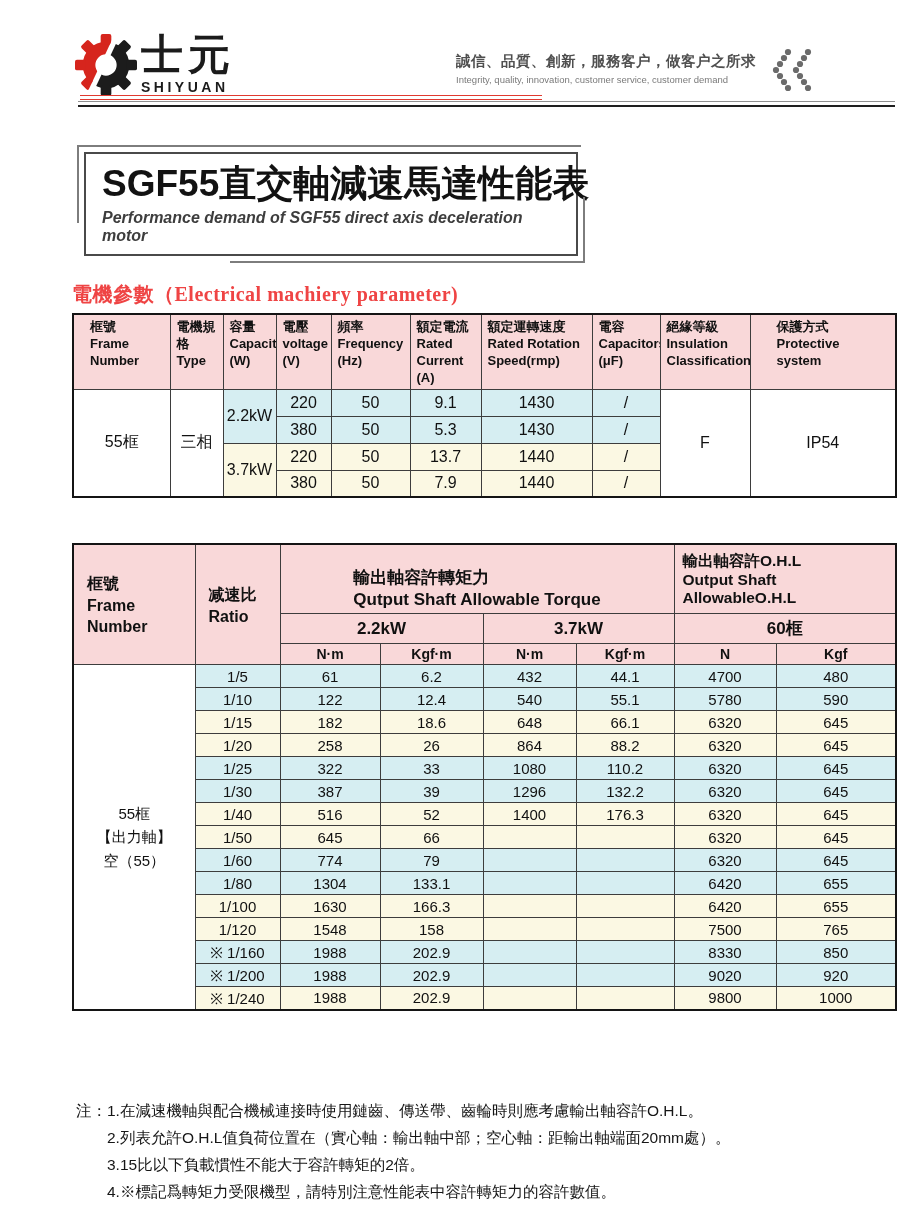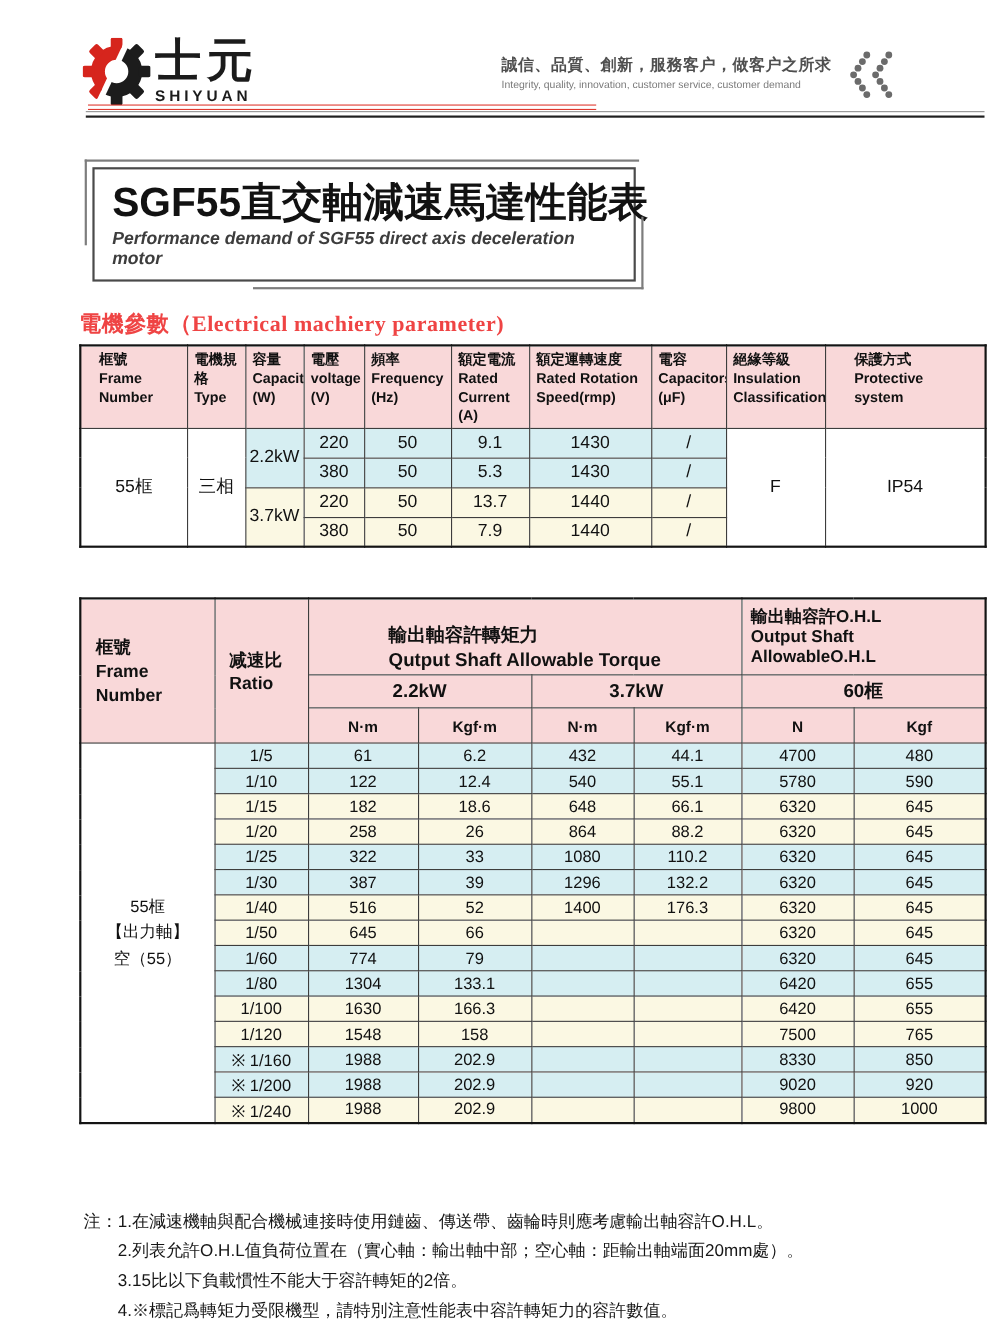--- a/index.html
+++ b/index.html
@@ -1,21 +1,21 @@
 <!DOCTYPE html>
 <html><head>
 <meta charset="utf-8">
 <style>
   html,body{margin:0;padding:0;background:#fff;}
   .page{position:relative;width:900px;height:1221px;background:#ffffff;
         font-family:"Liberation Sans",sans-serif;color:#111;overflow:hidden;}
 
   
   .header{position:absolute;top:34px;left:74px;width:746px;display:flex;
-          justify-content:space-between;align-items:flex-start;}
+          justify-content:space-between;align-items:center;}
   .brand{display:flex;align-items:flex-start;}
   .brand-text{margin-left:3px;}
   .brand-cn{font-size:42px;font-weight:bold;letter-spacing:5px;line-height:1;color:#1b1b1b;}
   .brand-en{font-size:14px;font-weight:bold;letter-spacing:3.5px;color:#1b1b1b;margin-top:3px;}
   .slogan-wrap{display:flex;align-items:flex-start;margin-top:16px;}
   .slogan-cn{font-size:14.5px;font-weight:bold;color:#4f4f4f;letter-spacing:.5px;}
   .slogan-en{font-size:9.5px;color:#7a7a7a;margin-top:3px;}
   .chevrons{margin-left:16px;margin-top:-4px;}
   .sep-red{position:absolute;top:95px;left:80px;width:462px;height:3px;
            border-top:1px solid #e03a30;border-bottom:1px solid #e03a30;}
@@ -49,21 +49,21 @@
 
   .etable{position:absolute;top:313px;left:72px;width:823px;}
   .etable thead tr{height:62px;}
   .etable tbody tr{height:27px;}
   .etable td{text-align:center;font-size:16px;padding:0;}
   .pad-c{padding-left:16px;} .pad-r{padding-left:26px;}
 
   .ttable{position:absolute;top:543px;left:72px;width:823px;}
   .ttable tr.hrow1{height:58px;}
   .ttable tr.kwrow{height:30px;}
-  .ttable tr.unitrow{height:32px;}
+  .ttable tr.unitrow{height:21px;}
   .th-side{vertical-align:middle;font-size:16px;padding-left:13px;line-height:1.35;}
   .th-grp{text-align:center;vertical-align:middle;padding:2px;}
   .th-grp .ib{display:inline-block;text-align:left;font-size:17px;font-weight:bold;line-height:1.3;}
   .th-ohl{vertical-align:middle;padding-left:8px;font-size:15.5px;line-height:1.2;}
   .kwrow th{text-align:center;font-size:17px;vertical-align:middle;padding:0;}
   .unitrow th{text-align:center;font-size:14px;vertical-align:middle;padding:0;}
   .ttable tbody tr{height:23px;}
   .ttable td{text-align:center;font-size:15px;padding:0;}
   .frame-cell{background:#ffffff !important;white-space:pre-line;font-size:16px;
               line-height:1.55;vertical-align:middle;}

